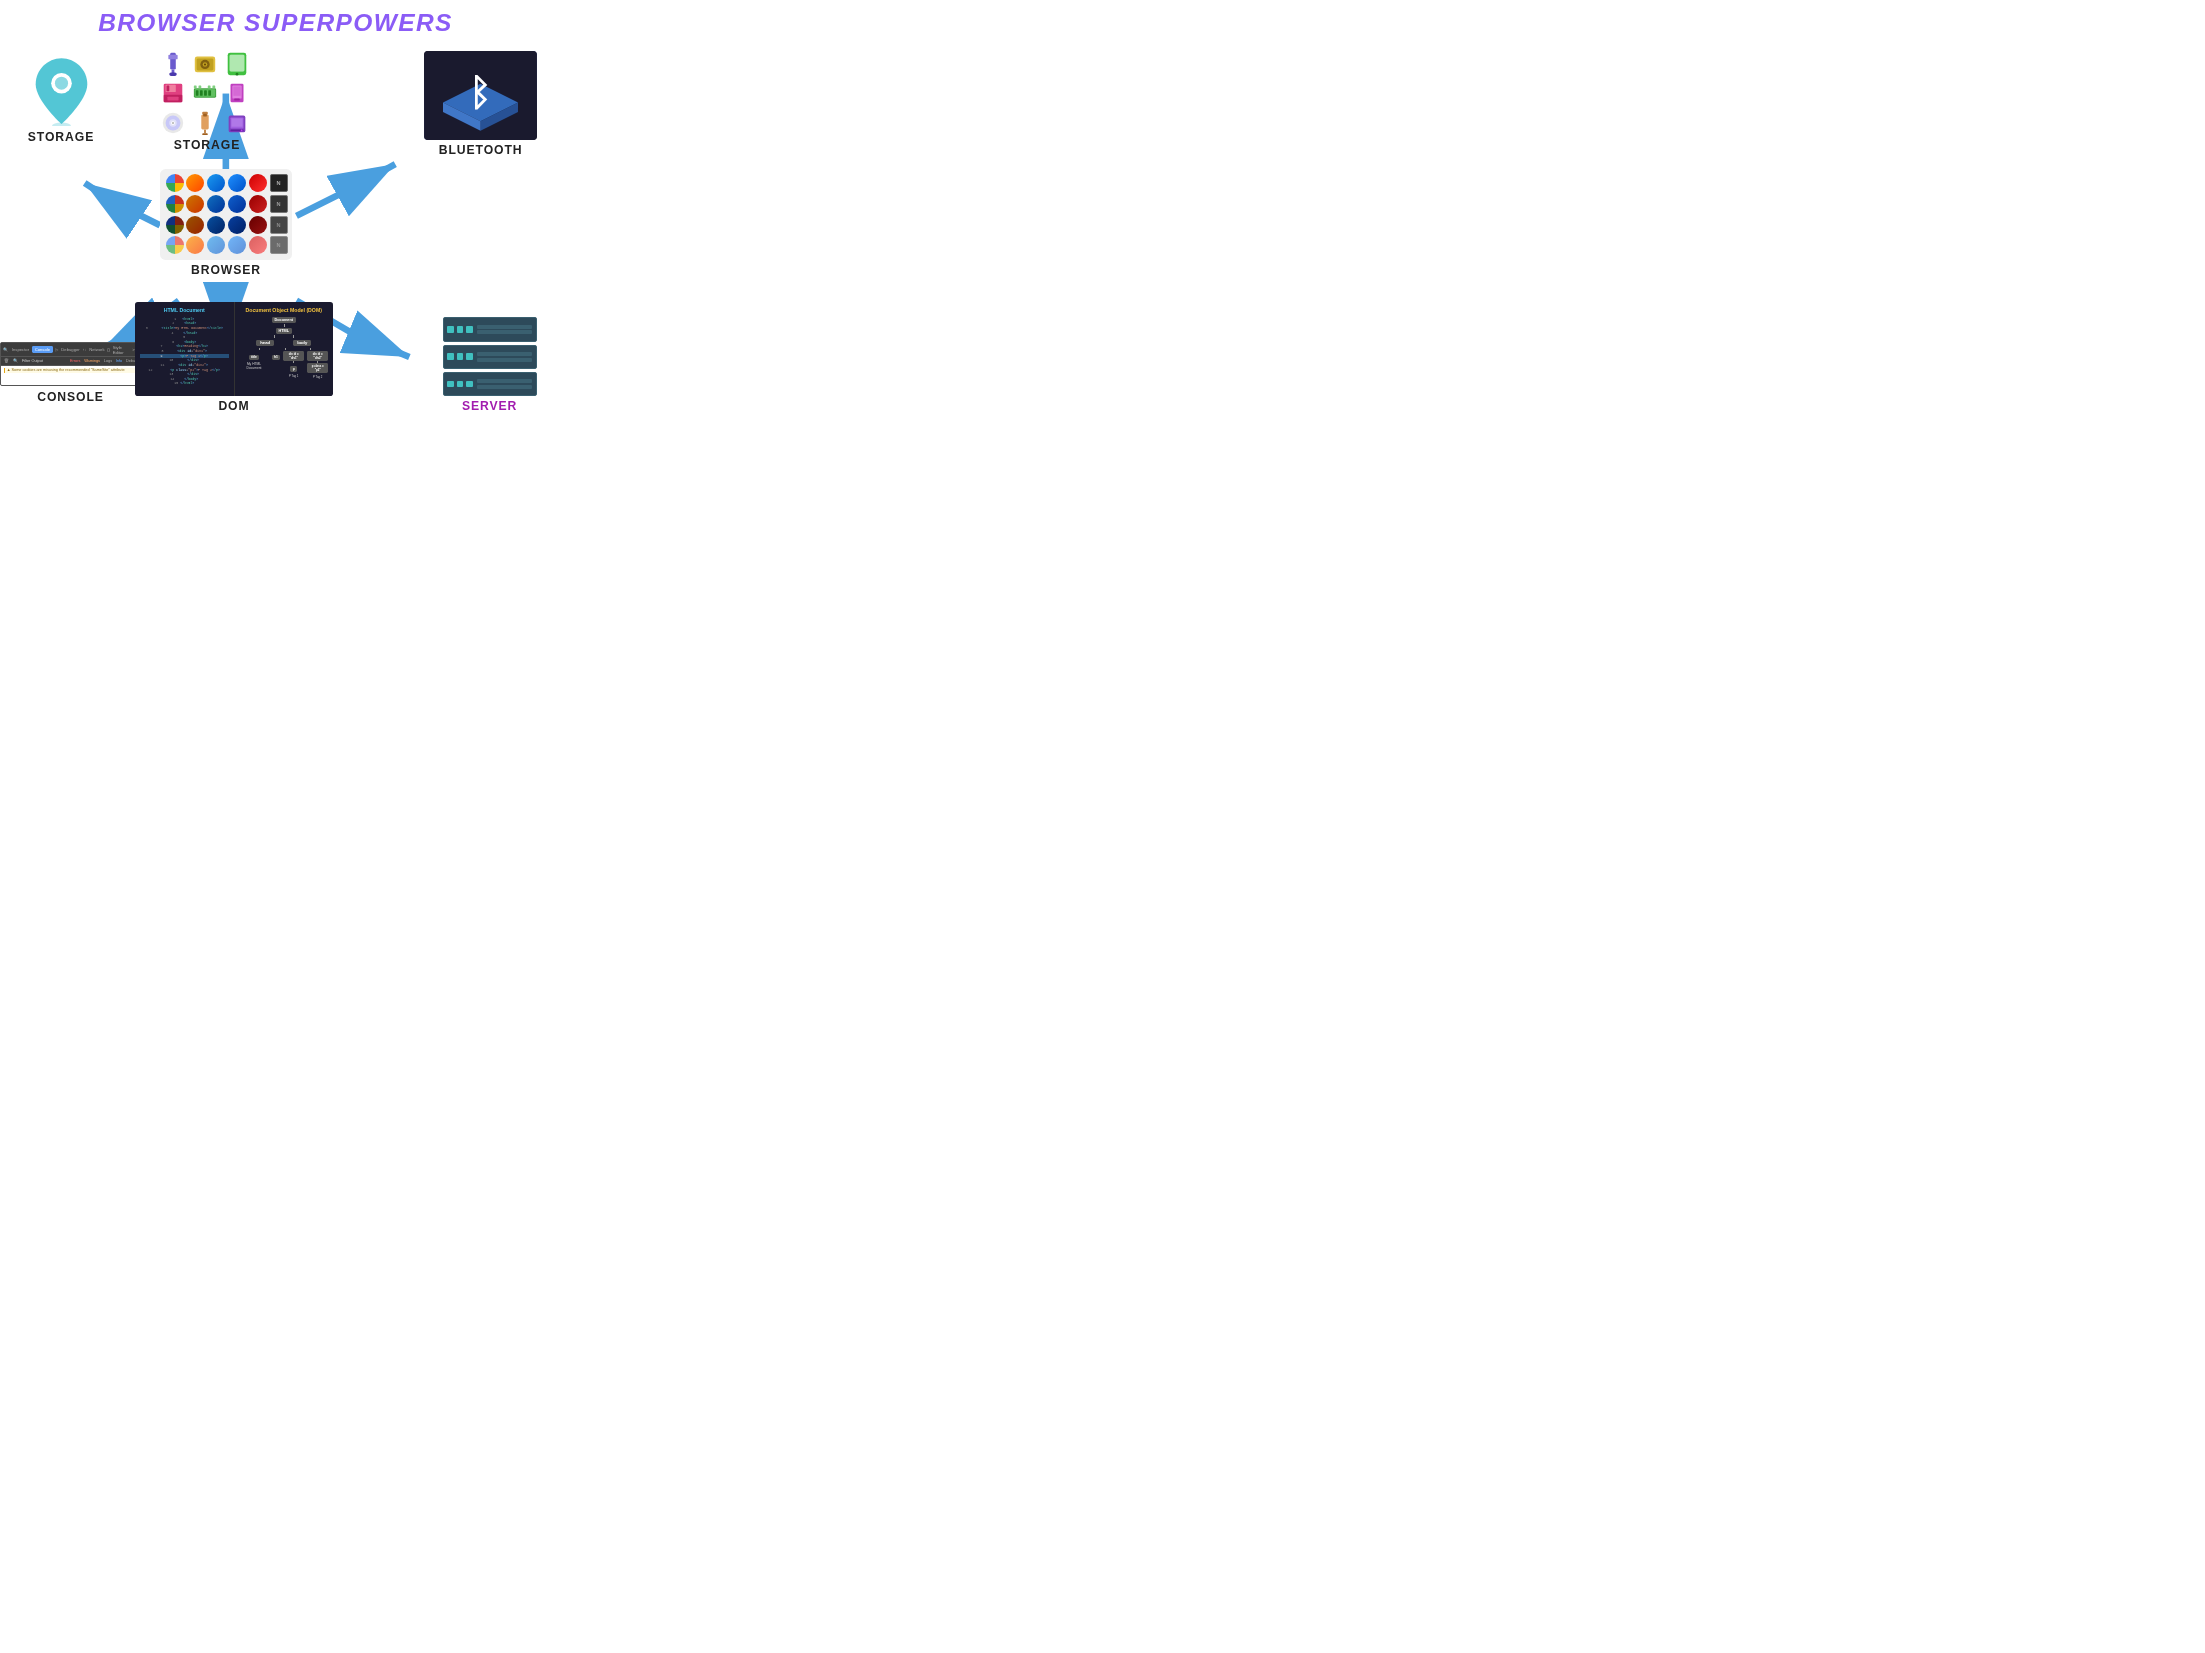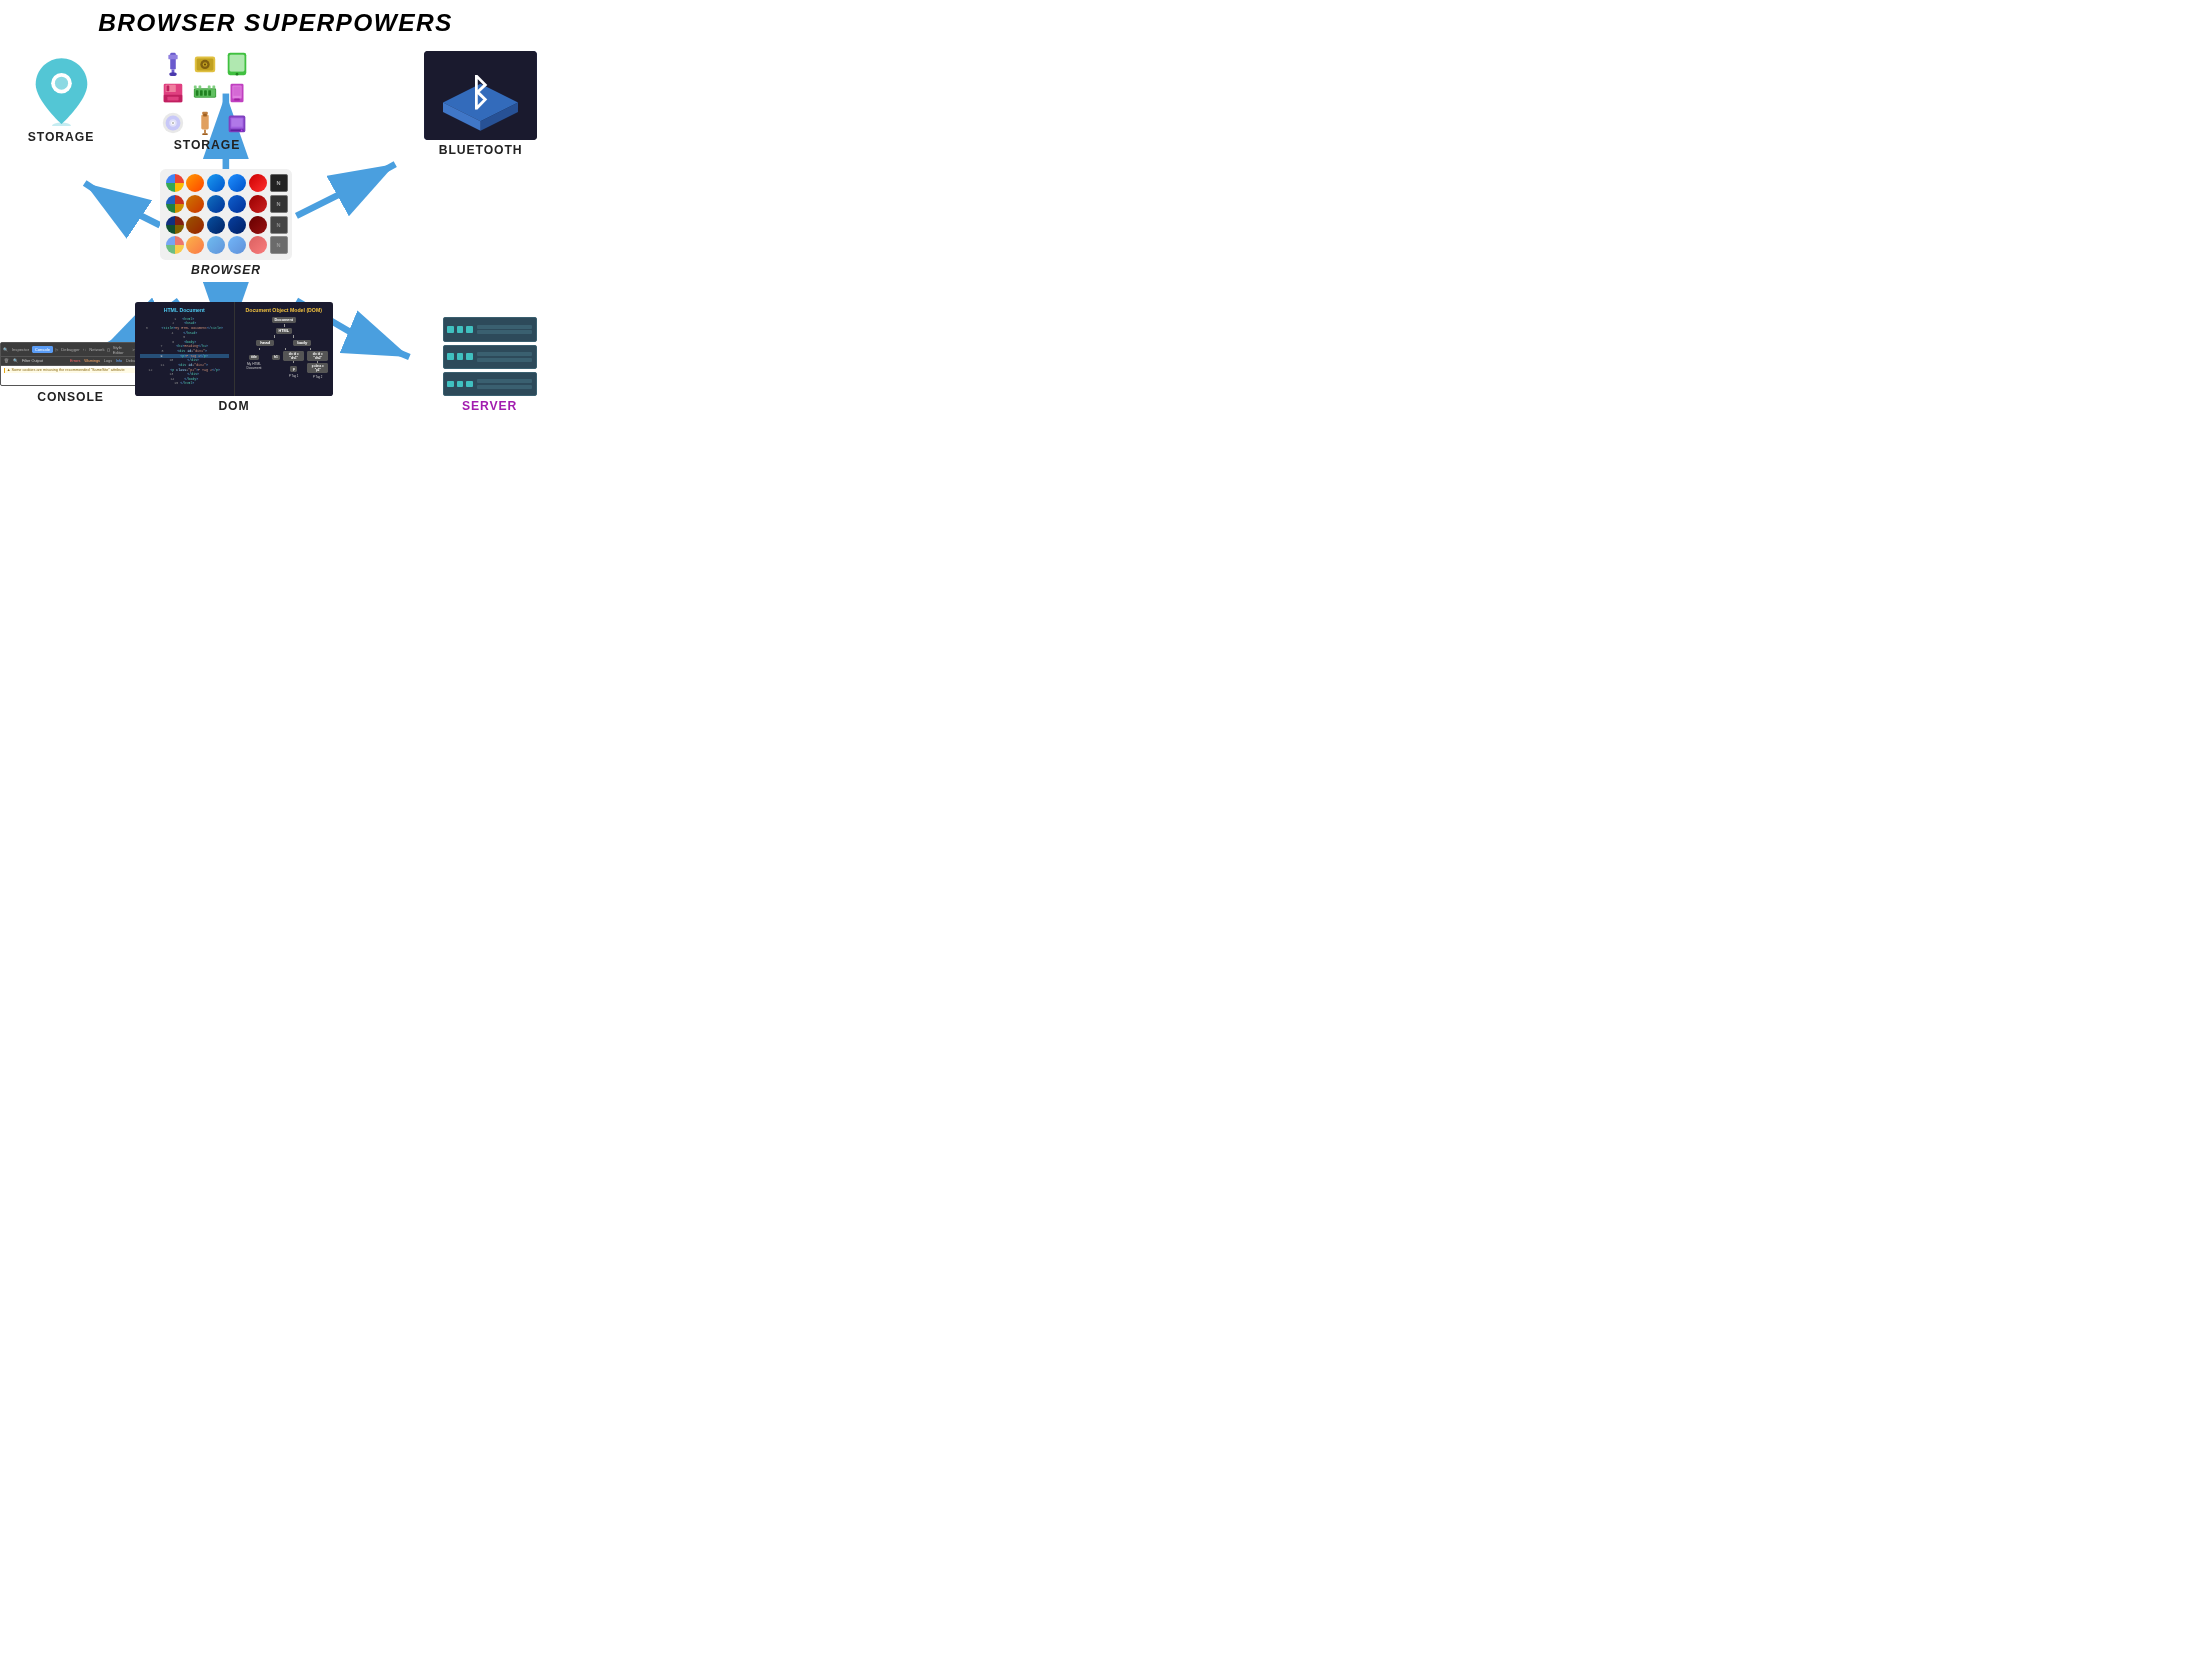--- a/index.html
+++ b/index.html
@@ -10,21 +10,21 @@
       min-height: 413px;
       position: relative;
       overflow: hidden;
     }
 
     
     .page-title {
       text-align: center;
       font-size: 24.5px;
       font-weight: 900;
-      color: #000000;
+      color: #8b5cf6;
       letter-spacing: 1.4px;
       padding-top: 8.5px;
       font-style: italic;
     }
 
     
     .main-area {
       position: relative;
       width: 100%;
       height: 386px;
@@ -131,21 +131,20 @@
       justify-content: center;
       font-size: 9.4px;
       font-weight: bold;
     }
     .browser-label {
       font-size: 12.2px;
       font-weight: 900;
       color: #222;
       letter-spacing: 0.9px;
       margin-top: 2.8px;
-      font-style: italic;
     }
 
     
     .arrows-svg {
       position: absolute;
       top: 0;
       left: 0;
       width: 100%;
       height: 100%;
       pointer-events: none;

